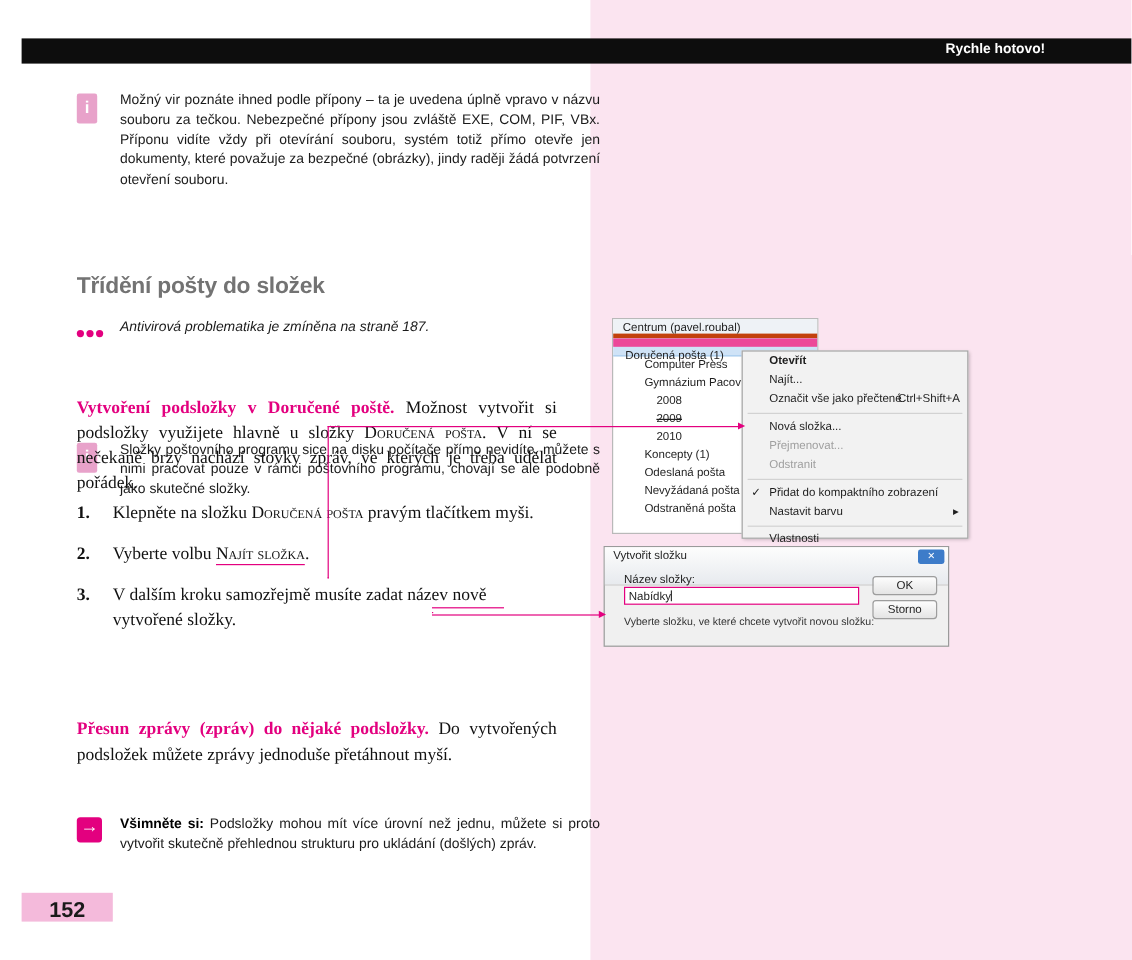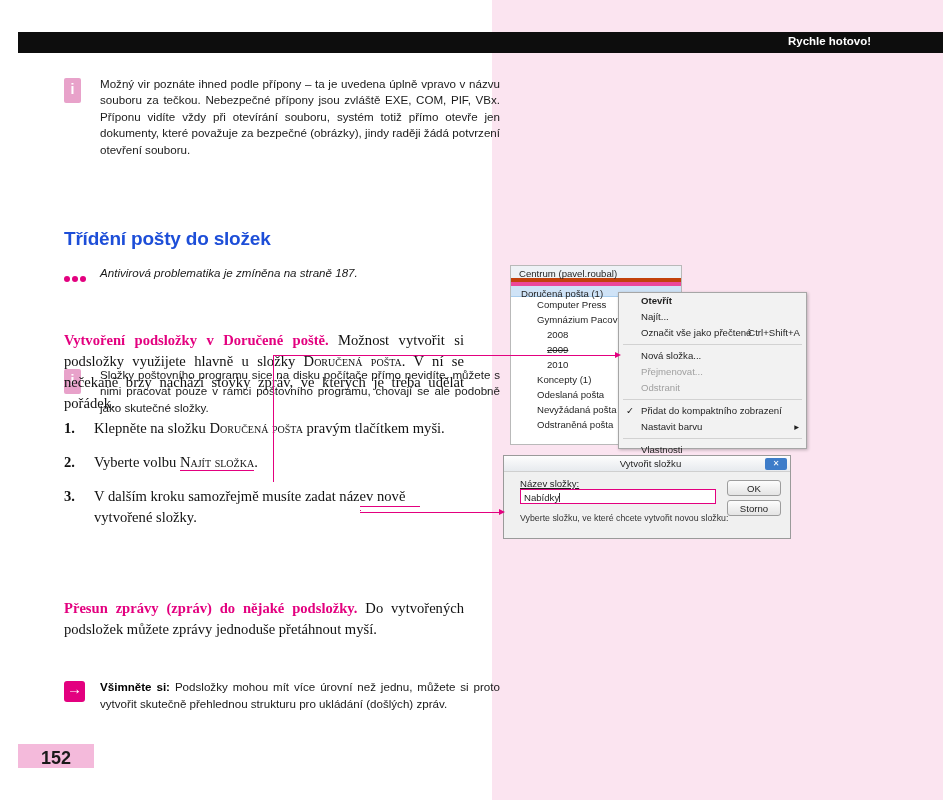--- a/index.html
+++ b/index.html
@@ -118,21 +118,21 @@
     border-radius: 50%;
     background: #e3007f;
     margin-right: 2px;
   }
 
   h2.section-title {
     margin: 0;
     font-family: "Liberation Sans", sans-serif;
     font-size: 19px;
     font-weight: bold;
-    color: #1d4ed8;
+    color: #737373;
     letter-spacing: -0.2px;
   }
 
   .para {
     margin: 0;
     font-family: "Liberation Serif", serif;
     font-size: 14.6px;
     line-height: 21px;
     color: #111111;
     text-align: justify;
@@ -229,21 +229,21 @@
   .tree-head {
     height: 16px;
     background: #eef2f6;
     border-bottom: 4px solid #c2410c;
     padding: 2px 0 0 8px;
     box-sizing: border-box;
   }
   .tree-sel {
     height: 15px;
     background: #cfe3f7;
-    border-top: 4px solid #ec4899;
+    border-top: 7px solid #ec4899;
     border-bottom: 1px solid #a8cdee;
     padding: 2px 0 0 10px;
     box-sizing: border-box;
   }
   .tree-row {
     height: 15px;
     padding: 2px 0 0 26px;
     box-sizing: border-box;
     white-space: nowrap;
   }
@@ -294,41 +294,40 @@
     position: absolute;
     left: 503px; top: 455px;
     width: 286px; height: 82px;
     background: #f0f0f0;
     border: 1px solid #9a9a9a;
     font-family: "Liberation Sans", sans-serif;
     font-size: 9.6px;
     color: #1f1f1f;
   }
   .dlg-title {
-    height: 16px;
+    height: 32px;
     background: linear-gradient(#fdfdfd, #e7eaee);
     border-bottom: 1px solid #cfcfcf;
     padding: 2px 0 0 7px;
     box-sizing: border-box;
-    text-align: center;
   }
   .dlg-close {
     position: absolute;
     right: 3px; top: 2px;
     width: 22px; height: 12px;
     background: #3d7cc9;
     border-radius: 2px;
     color: #fff;
     font-size: 8px;
     text-align: center;
     line-height: 12px;
   }
   .dlg-label {
     position: absolute;
-    left: 16px; top: 22px; text-decoration: underline;
+    left: 16px; top: 22px;
   }
   .dlg-input {
     position: absolute;
     left: 16px; top: 33px;
     width: 196px; height: 15px;
     background: #ffffff;
     border: 1px solid #e3007f;
     box-sizing: border-box;
     padding: 2px 0 0 3px;
   }

